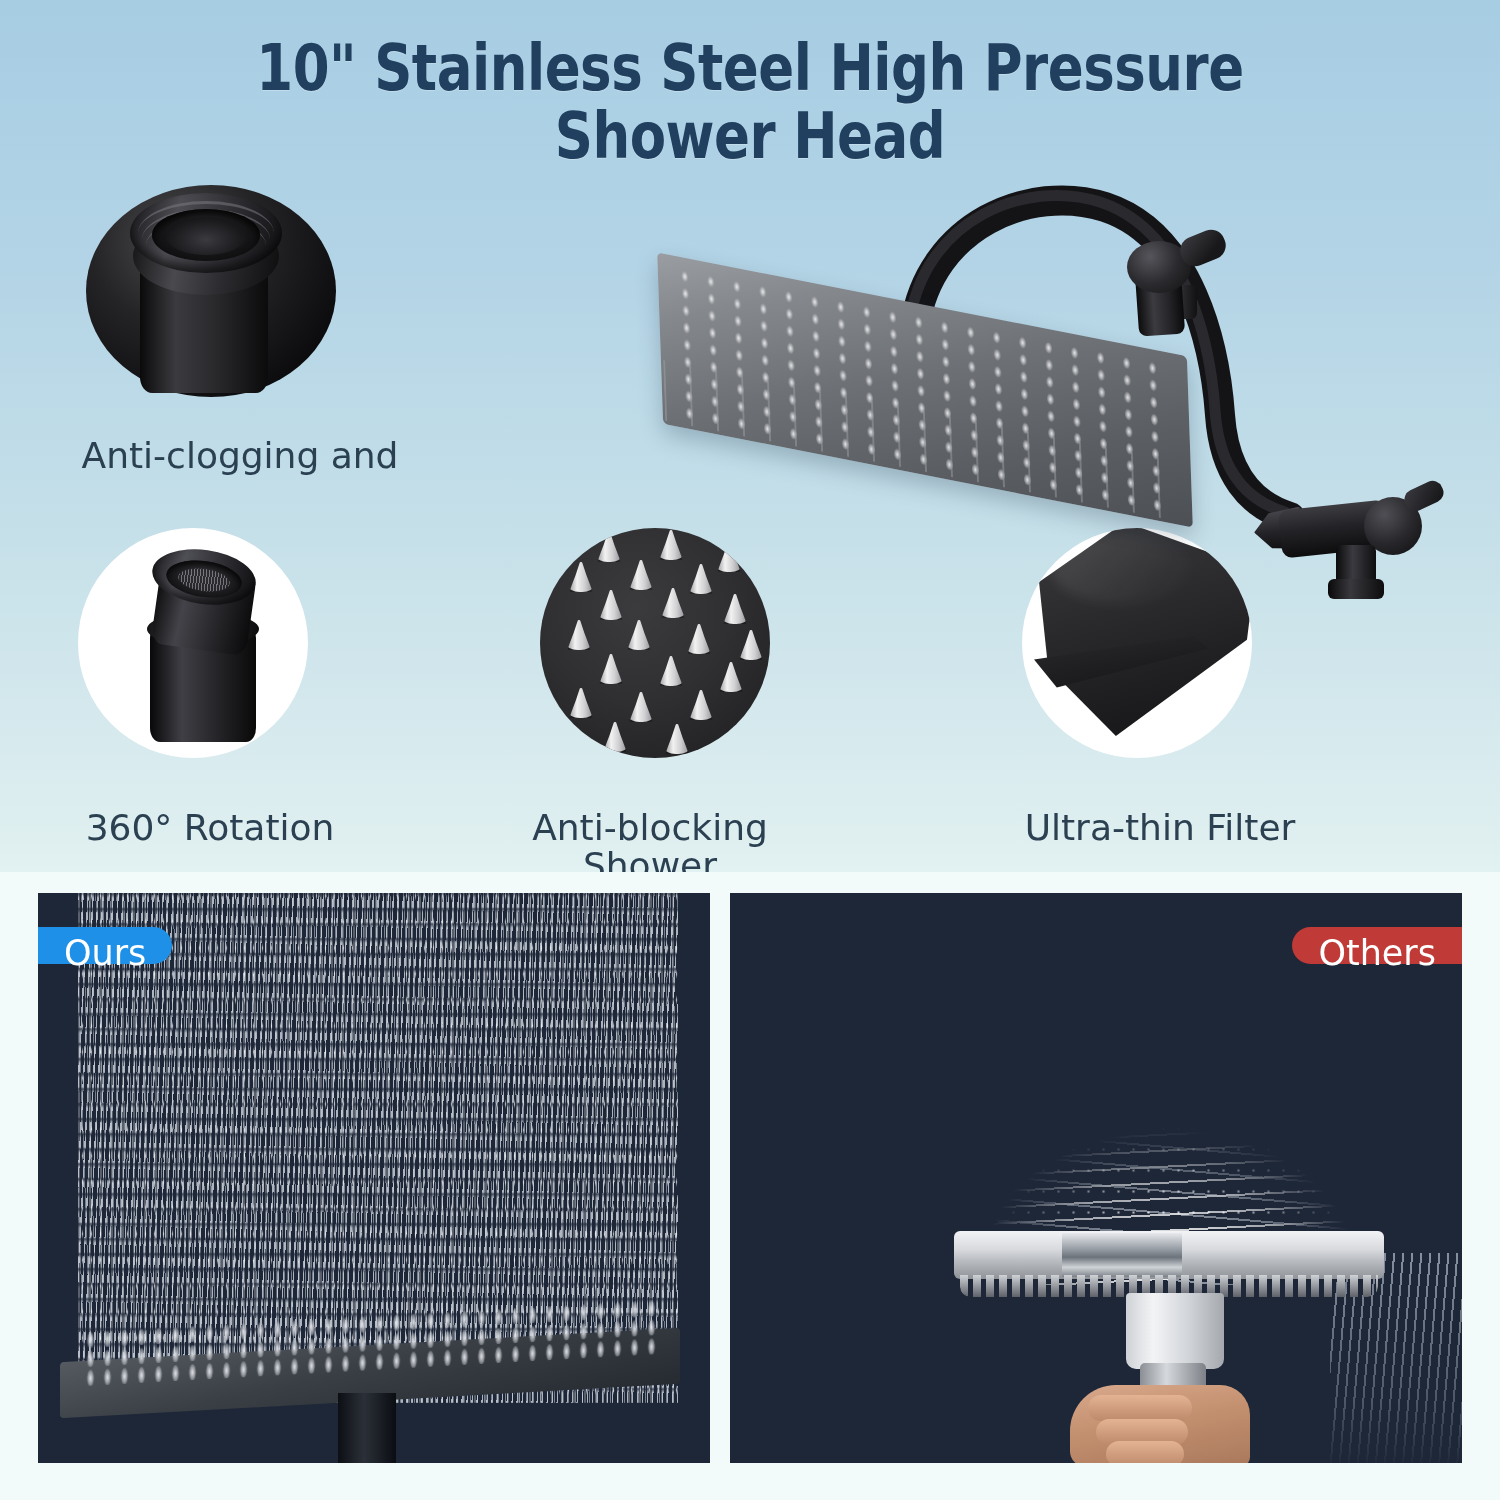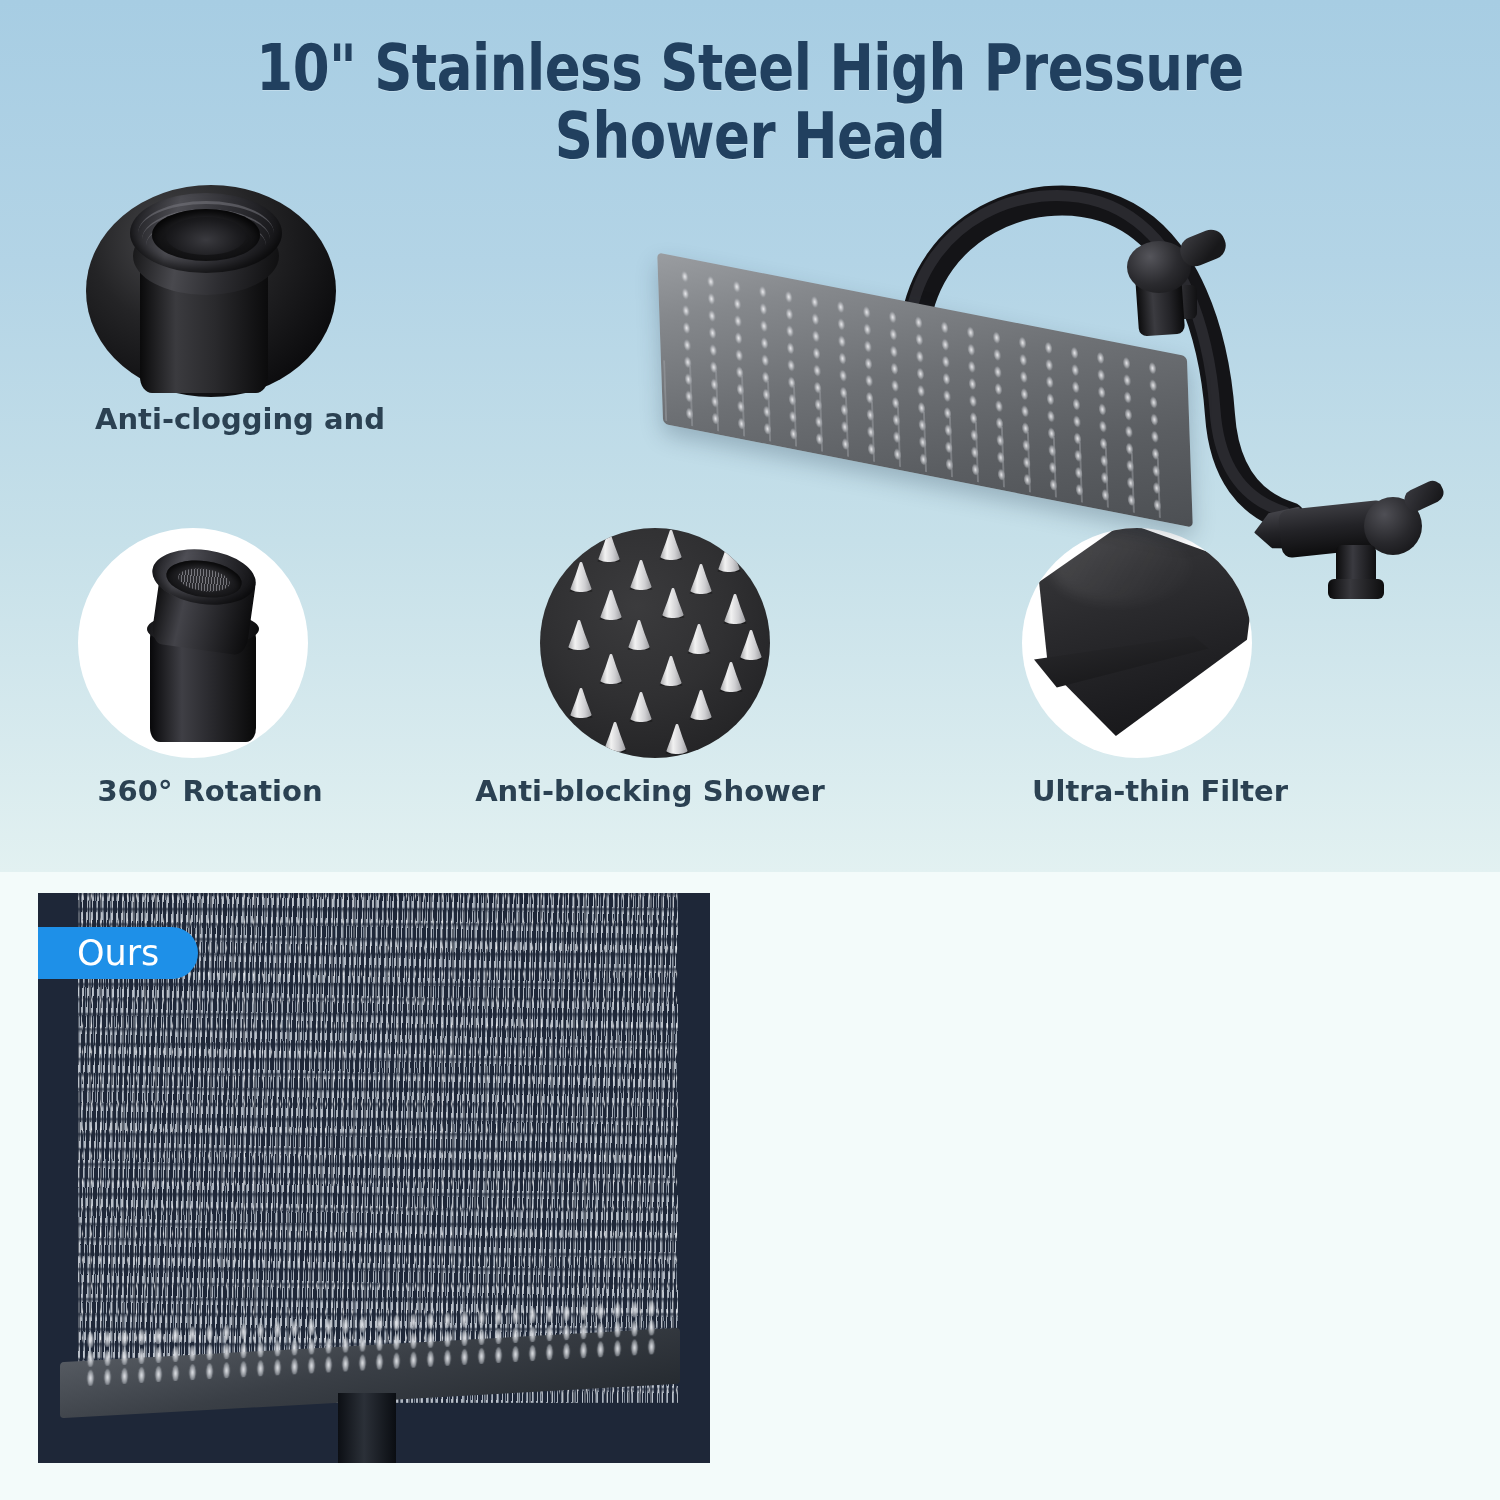--- a/index.html
+++ b/index.html
@@ -27,23 +27,24 @@
     font-size:64px;
     line-height:68px;
     letter-spacing:-0.5px;
     transform:scaleX(0.92);
     text-shadow:0 1px 0 rgba(255,255,255,.25);
   }
 
   
   .cap{
     position:absolute;text-align:center;
-    color:#2b4152;font-size:29px;line-height:38px;
+    color:#2b4152;font-size:36px;line-height:38px;
     font-family:"DejaVu Sans","Liberation Sans",sans-serif;
-    font-weight:700;
+    font-weight:400;
+    margin-top:37px;
   }
   #cap-filter{left:20px;top:400px;width:440px;}
   #cap-rot{left:40px;top:772px;width:340px;}
   #cap-noz{left:470px;top:772px;width:360px;}
   #cap-thin{left:960px;top:772px;width:400px;}
 
   
   .circ{position:absolute;border-radius:50%;background:#ffffff;overflow:hidden;}
 
   
@@ -213,23 +214,23 @@
     background:linear-gradient(90deg,#0a0a0b,#38383d 40%,#0d0d0e);
   }
 
   
   .cmp-wrap{position:absolute;left:0;top:872px;width:1500px;height:628px;background:#f3fbfa;}
   .pane{position:absolute;top:21px;height:570px;background:#1e2738;overflow:hidden;}
   #pane-ours{left:38px;width:672px;}
   #pane-others{left:730px;width:732px;}
 
   .badge{
-    position:absolute;top:34px;height:52px;line-height:52px;
+    position:absolute;top:34px;height:37px;line-height:52px;
     color:#ffffff;font-size:35px;font-family:"DejaVu Sans","Liberation Sans",sans-serif;
-    z-index:6;padding:0 39px;
+    z-index:6;padding:0 26px;
   }
   #badge-ours{left:0;background:#1e90e8;border-radius:0 26px 26px 0;}
   #badge-others{right:0;background:#c03a38;border-radius:26px 0 0 26px;}
 
   
   .rain{
     position:absolute;left:40px;top:-10px;width:600px;height:520px;
     background-image:
       repeating-linear-gradient(93deg, rgba(236,242,248,.80) 0px, rgba(236,242,248,.80) 1.4px, rgba(0,0,0,0) 1.4px, rgba(0,0,0,0) 5px),
       repeating-linear-gradient(88deg, rgba(210,222,236,.55) 0px, rgba(210,222,236,.55) 1px, rgba(0,0,0,0) 1px, rgba(0,0,0,0) 7px),
@@ -412,16 +413,32 @@
 
     <div class="pane" id="pane-ours">
       <div class="rain"></div>
       <div class="rain2"></div>
       <div class="ours-plate"></div>
       <div class="ours-teeth"></div>
       <div class="ours-stem"></div>
       <div class="badge" id="badge-ours">Ours</div>
     </div>
 
+    <div class="pane" id="pane-others">
+      <div class="jets"></div>
+      <div class="jets-spray"></div>
+      <div class="side-fall"></div>
+      <div class="oth-head"></div>
+      <div class="oth-chrome"></div>
+      <div class="oth-rim"></div>
+      <div class="oth-handle"></div>
+      <div class="oth-collar"></div>
+      <div class="oth-hand">
+        <div class="oth-finger" style="left:18px;top:10px;width:104px;"></div>
+        <div class="oth-finger" style="left:26px;top:34px;width:92px;"></div>
+        <div class="oth-finger" style="left:36px;top:56px;width:78px;"></div>
+      </div>
+      <div class="badge" id="badge-others">Others</div>
+    </div>
 
   </div>
 
 </div>
 
 </body></html>

